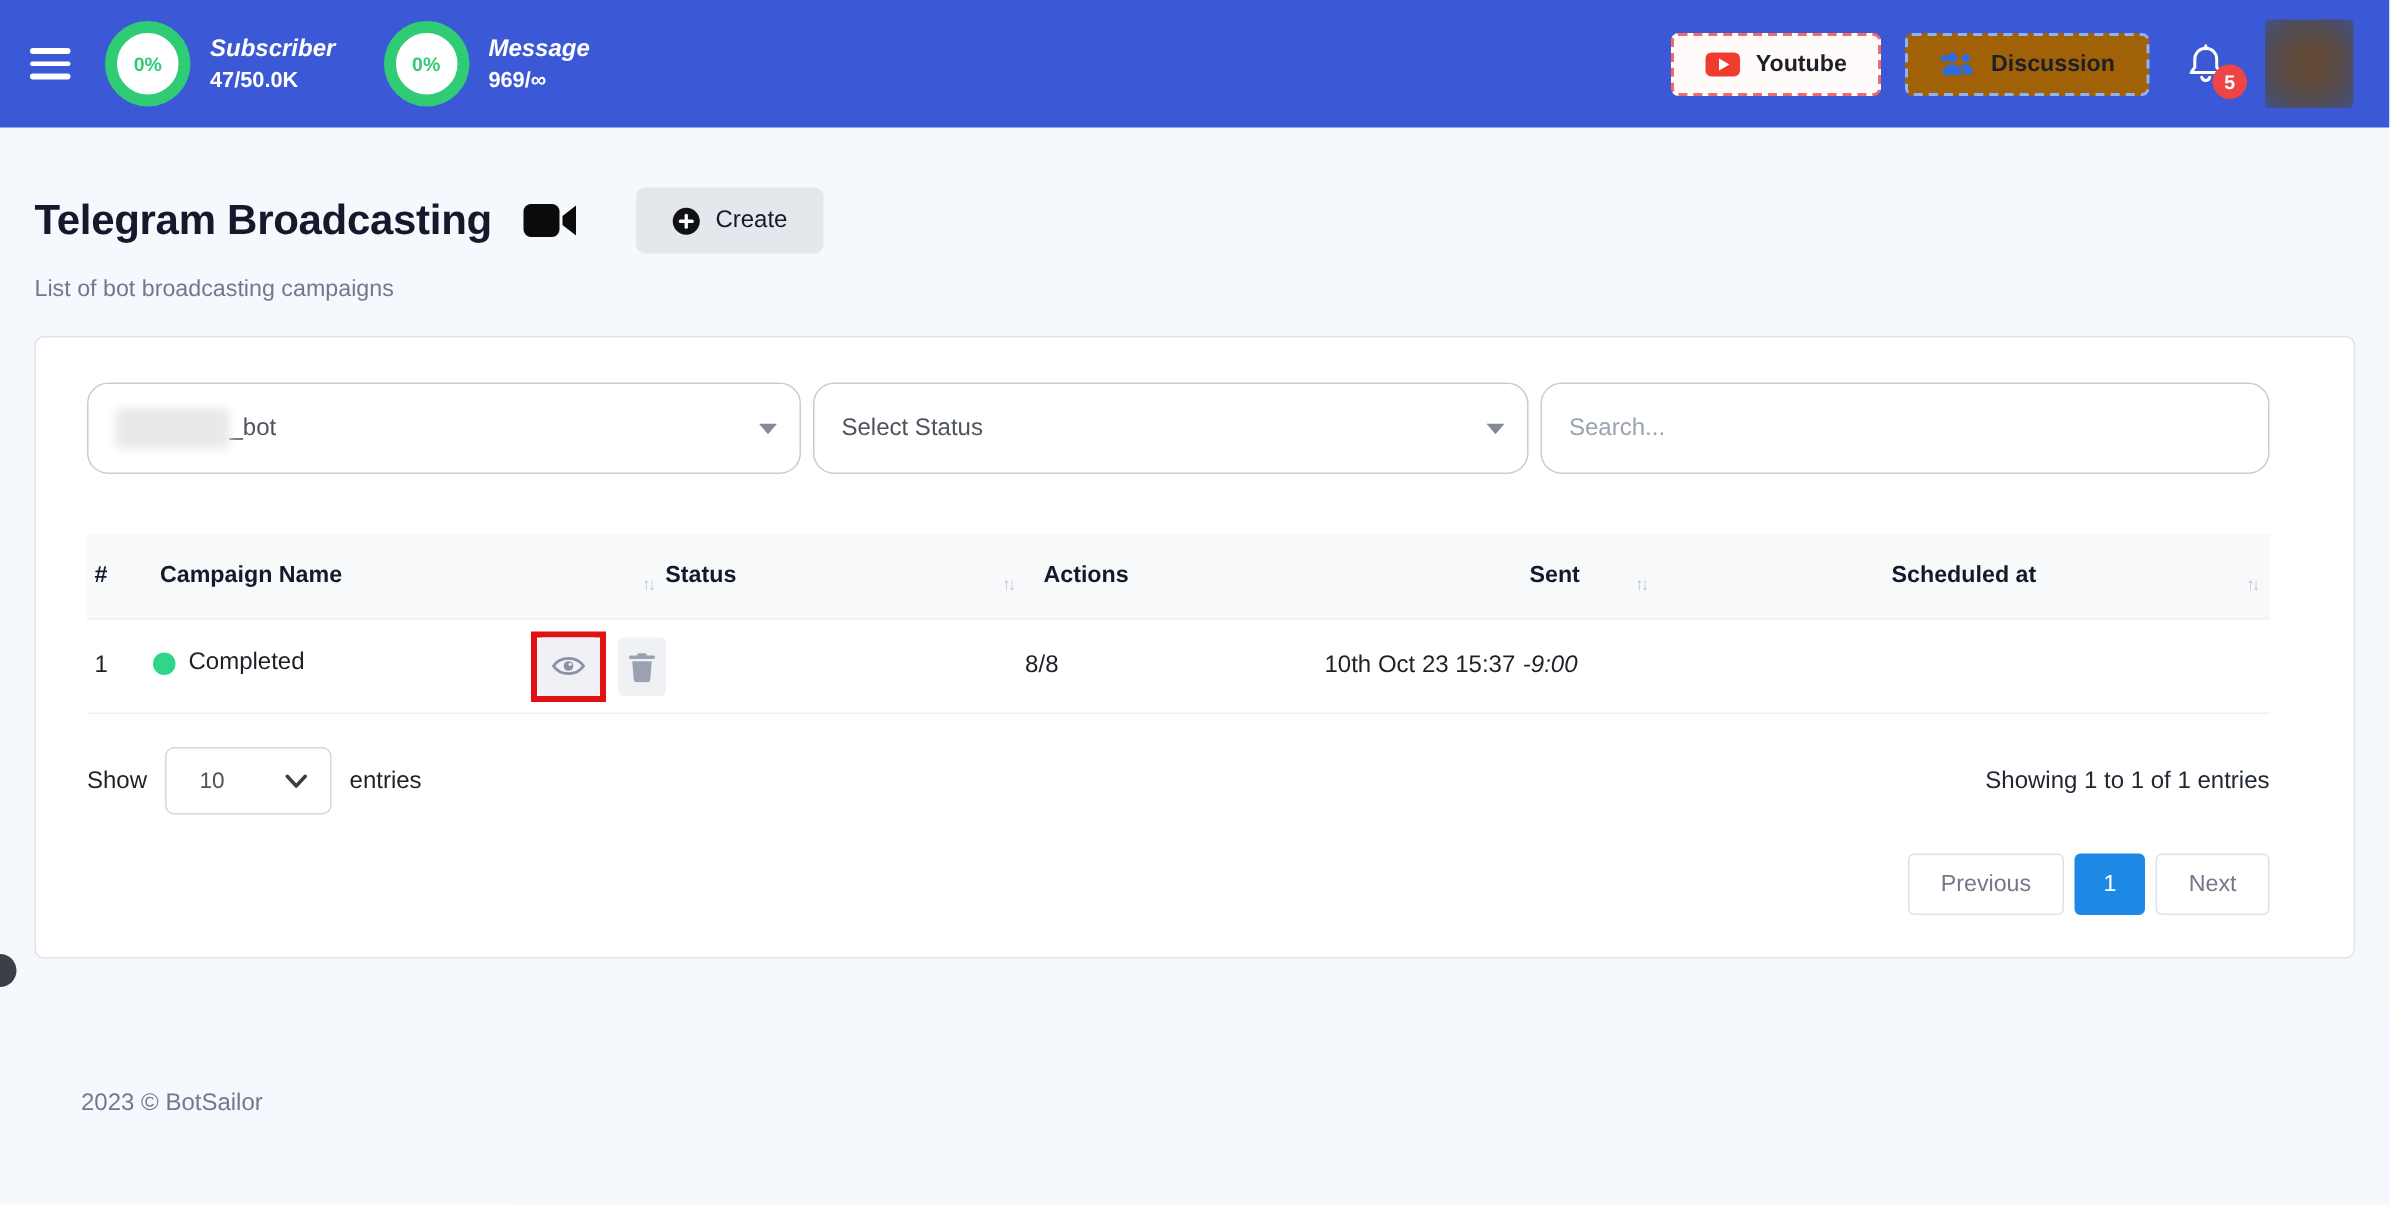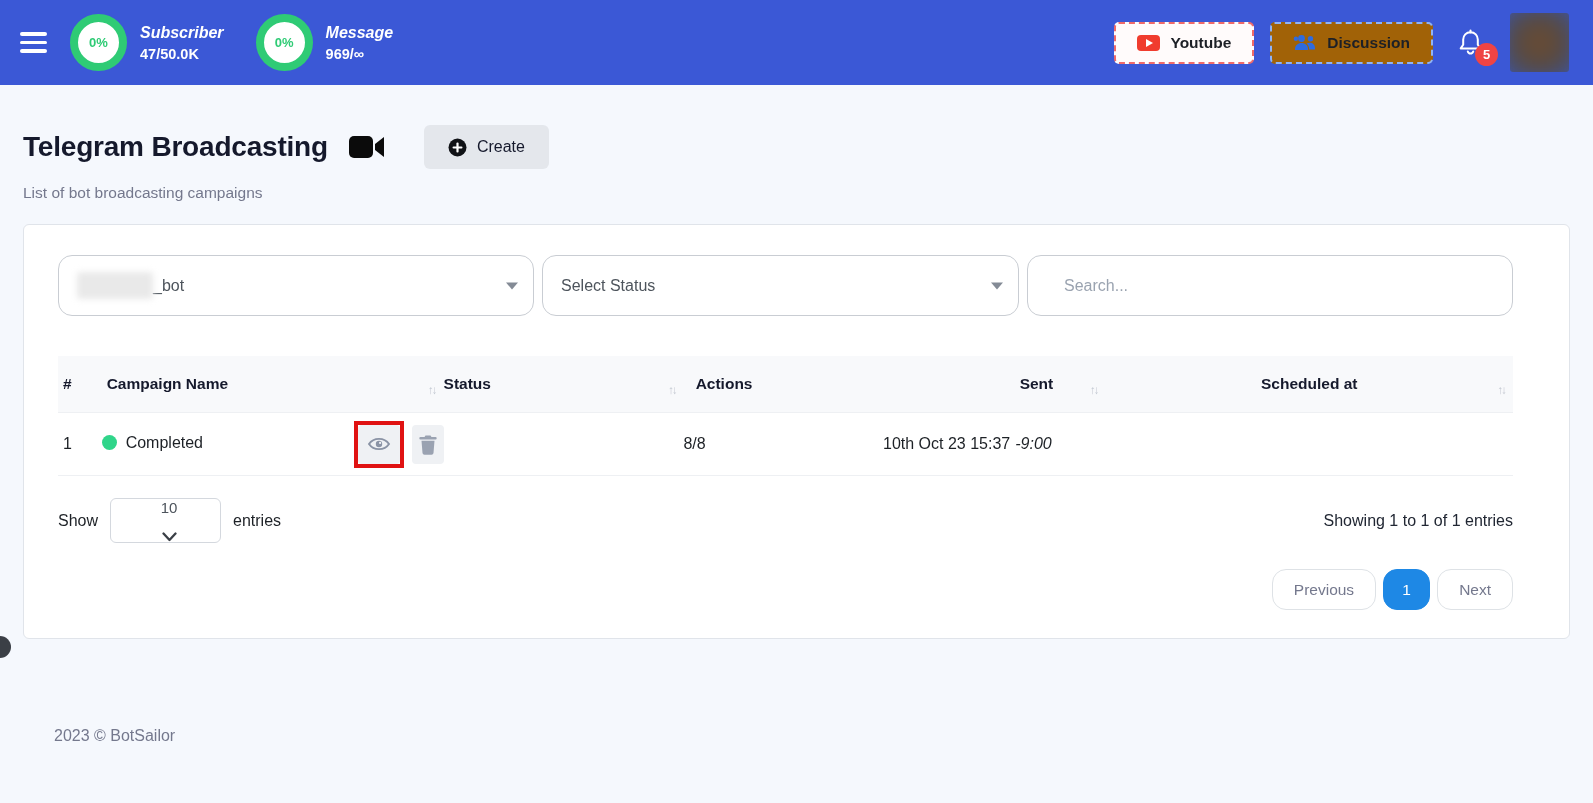--- a/index.html
+++ b/index.html
@@ -82,21 +82,21 @@
 
   
   .filters { display:flex; gap:8px; }
   .field {
     height:61px; border:1px solid #c9cdd3; border-radius:14px; background:#fff;
     display:flex; align-items:center; padding:0 18px;
     position:relative; font-size:16px; color:#4d545c; cursor:pointer;
   }
   .field.bot { width:476px; }
   .field.status { width:477px; }
-  .field.search { flex:1; padding:18px; cursor:text; }
+  .field.search { flex:1; padding:0; cursor:text; }
   .caret { position:absolute; right:15px; top:50%; transform:translateY(-50%); }
   .caret::after {
     content:""; display:block;
     border-left:6px solid transparent; border-right:6px solid transparent;
     border-top:7px solid #848b96;
   }
   .blur-blob { width:76px; height:27px; background:#e9e9e9; border-radius:3px; filter:blur(3px); }
   .search-input {
     width:100%; height:100%; border:none; outline:none; background:transparent;
     padding:0 18px; font-family:"Liberation Sans", sans-serif; font-size:16px; color:#4d545c;
@@ -135,28 +135,28 @@
   .icon-btn.trash { width:32px; height:39px; }
 
   .tz { font-style:italic; margin-left:5px; }
 
   
   .table-controls { display:flex; justify-content:space-between; align-items:center; margin-top:22px; }
   .show-entries { display:flex; align-items:center; gap:12px; font-size:16px; color:#1d2126; }
   .entries-select {
     width:111px; height:45px; border:1px solid #d4d8de; border-radius:6px; background:#fff;
     display:flex; align-items:center; justify-content:space-between;
-    padding:0 15px 0 22px; font-size:15px; color:#4d545c; cursor:pointer;flex-direction:column;
+    padding:0 15px 0 22px; font-size:15px; color:#4d545c; cursor:pointer;
   }
   .showing-text { font-size:16px; color:#212733; }
 
   .pagination { display:flex; justify-content:flex-end; gap:7px; margin-top:26px; }
   .page-btn {
     height:41px; padding:0 21px; background:#fff;
-    border:1px solid #dee2e6; border-radius:14px;
+    border:1px solid #dee2e6; border-radius:4px;
     font-family:"Liberation Sans", sans-serif;
     font-size:15.5px; color:#74788d; cursor:pointer;
     display:flex; align-items:center; justify-content:center;
   }
   .page-btn.active { background:#1e88e5; border-color:#1e88e5; color:#fff; width:47px; padding:0; }
 
   .edge-dot {
     position:absolute; left:-11px; top:636px;
     width:22px; height:22px; border-radius:50%; background:#3b3f46; cursor:pointer;
   }

